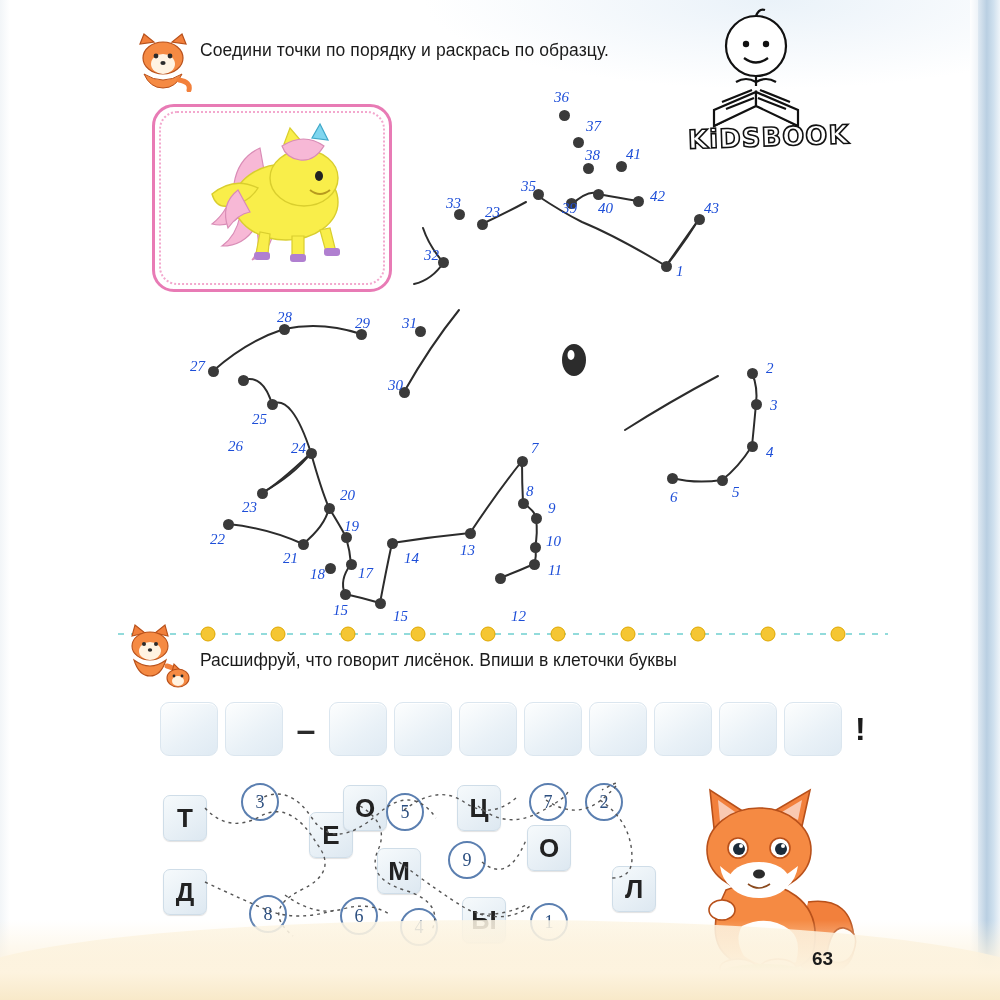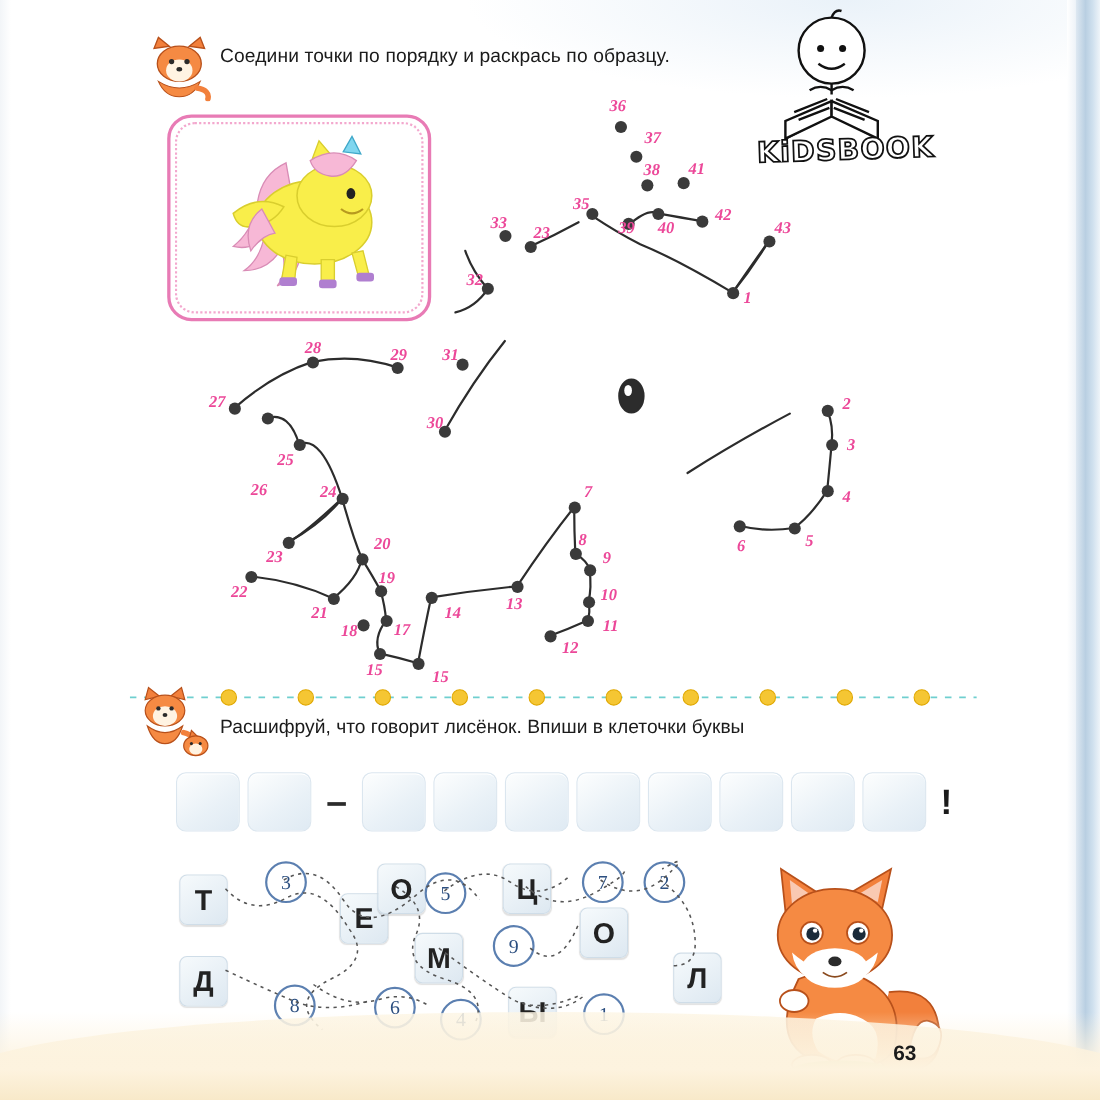--- a/index.html
+++ b/index.html
@@ -65,21 +65,21 @@
     border:3px solid #e87bb5;border-radius:22px;background:#fff;
   }
   .sample-frame:after{
     content:"";position:absolute;left:4px;top:4px;right:4px;bottom:4px;
     border:2px dotted #f3a8ce;border-radius:18px;
   }
 
   
   .dots-svg{position:absolute;left:0;top:0;width:1000px;height:1000px;pointer-events:none;}
   .dot{position:absolute;width:11px;height:11px;border-radius:50%;background:#3a3a3a;}
-  .dotlbl{position:absolute;font-size:15px;color:#ec4899;font-style:italic;font-family:"Liberation Serif", serif;font-weight:bold;}
+  .dotlbl{position:absolute;font-size:15px;color:#1d4ed8;font-style:italic;font-family:"Liberation Serif", serif;}
 
   
   .divider{position:absolute;left:118px;top:625px;width:770px;height:18px;}
 
   
   .foxes2{position:absolute;left:118px;top:620px;width:80px;height:76px;}
   .instr2{
     position:absolute;left:200px;top:648px;width:560px;
     font-size:17.5px;color:#1b1b1b;line-height:24px;
   }
@@ -258,21 +258,21 @@
       <div class="dotlbl" style="left: 531px; top: 440px;">7</div>
       <div class="dot" style="left: 518px; top: 498px;"></div>
       <div class="dotlbl" style="left: 526px; top: 483px;">8</div>
       <div class="dot" style="left: 531px; top: 513px;"></div>
       <div class="dotlbl" style="left: 548px; top: 500px;">9</div>
       <div class="dot" style="left: 530px; top: 542px;"></div>
       <div class="dotlbl" style="left: 546px; top: 533px;">10</div>
       <div class="dot" style="left: 529px; top: 559px;"></div>
       <div class="dotlbl" style="left: 548px; top: 562px;">11</div>
       <div class="dot" style="left: 495px; top: 573px;"></div>
-      <div class="dotlbl" style="left: 511px; top: 582px;">12</div>
+      <div class="dotlbl" style="left: 511px; top: 608px;">12</div>
       <div class="dot" style="left: 465px; top: 528px;"></div>
       <div class="dotlbl" style="left: 460px; top: 542px;">13</div>
       <div class="dot" style="left: 387px; top: 538px;"></div>
       <div class="dotlbl" style="left: 404px; top: 550px;">14</div>
       <div class="dot" style="left: 375px; top: 598px;"></div>
       <div class="dotlbl" style="left: 393px; top: 608px;">15</div>
       <div class="dot" style="left: 340px; top: 589px;"></div>
       <div class="dotlbl" style="left: 333px; top: 602px;">15</div>
       <div class="dot" style="left: 346px; top: 559px;"></div>
       <div class="dotlbl" style="left: 358px; top: 565px;">17</div>

